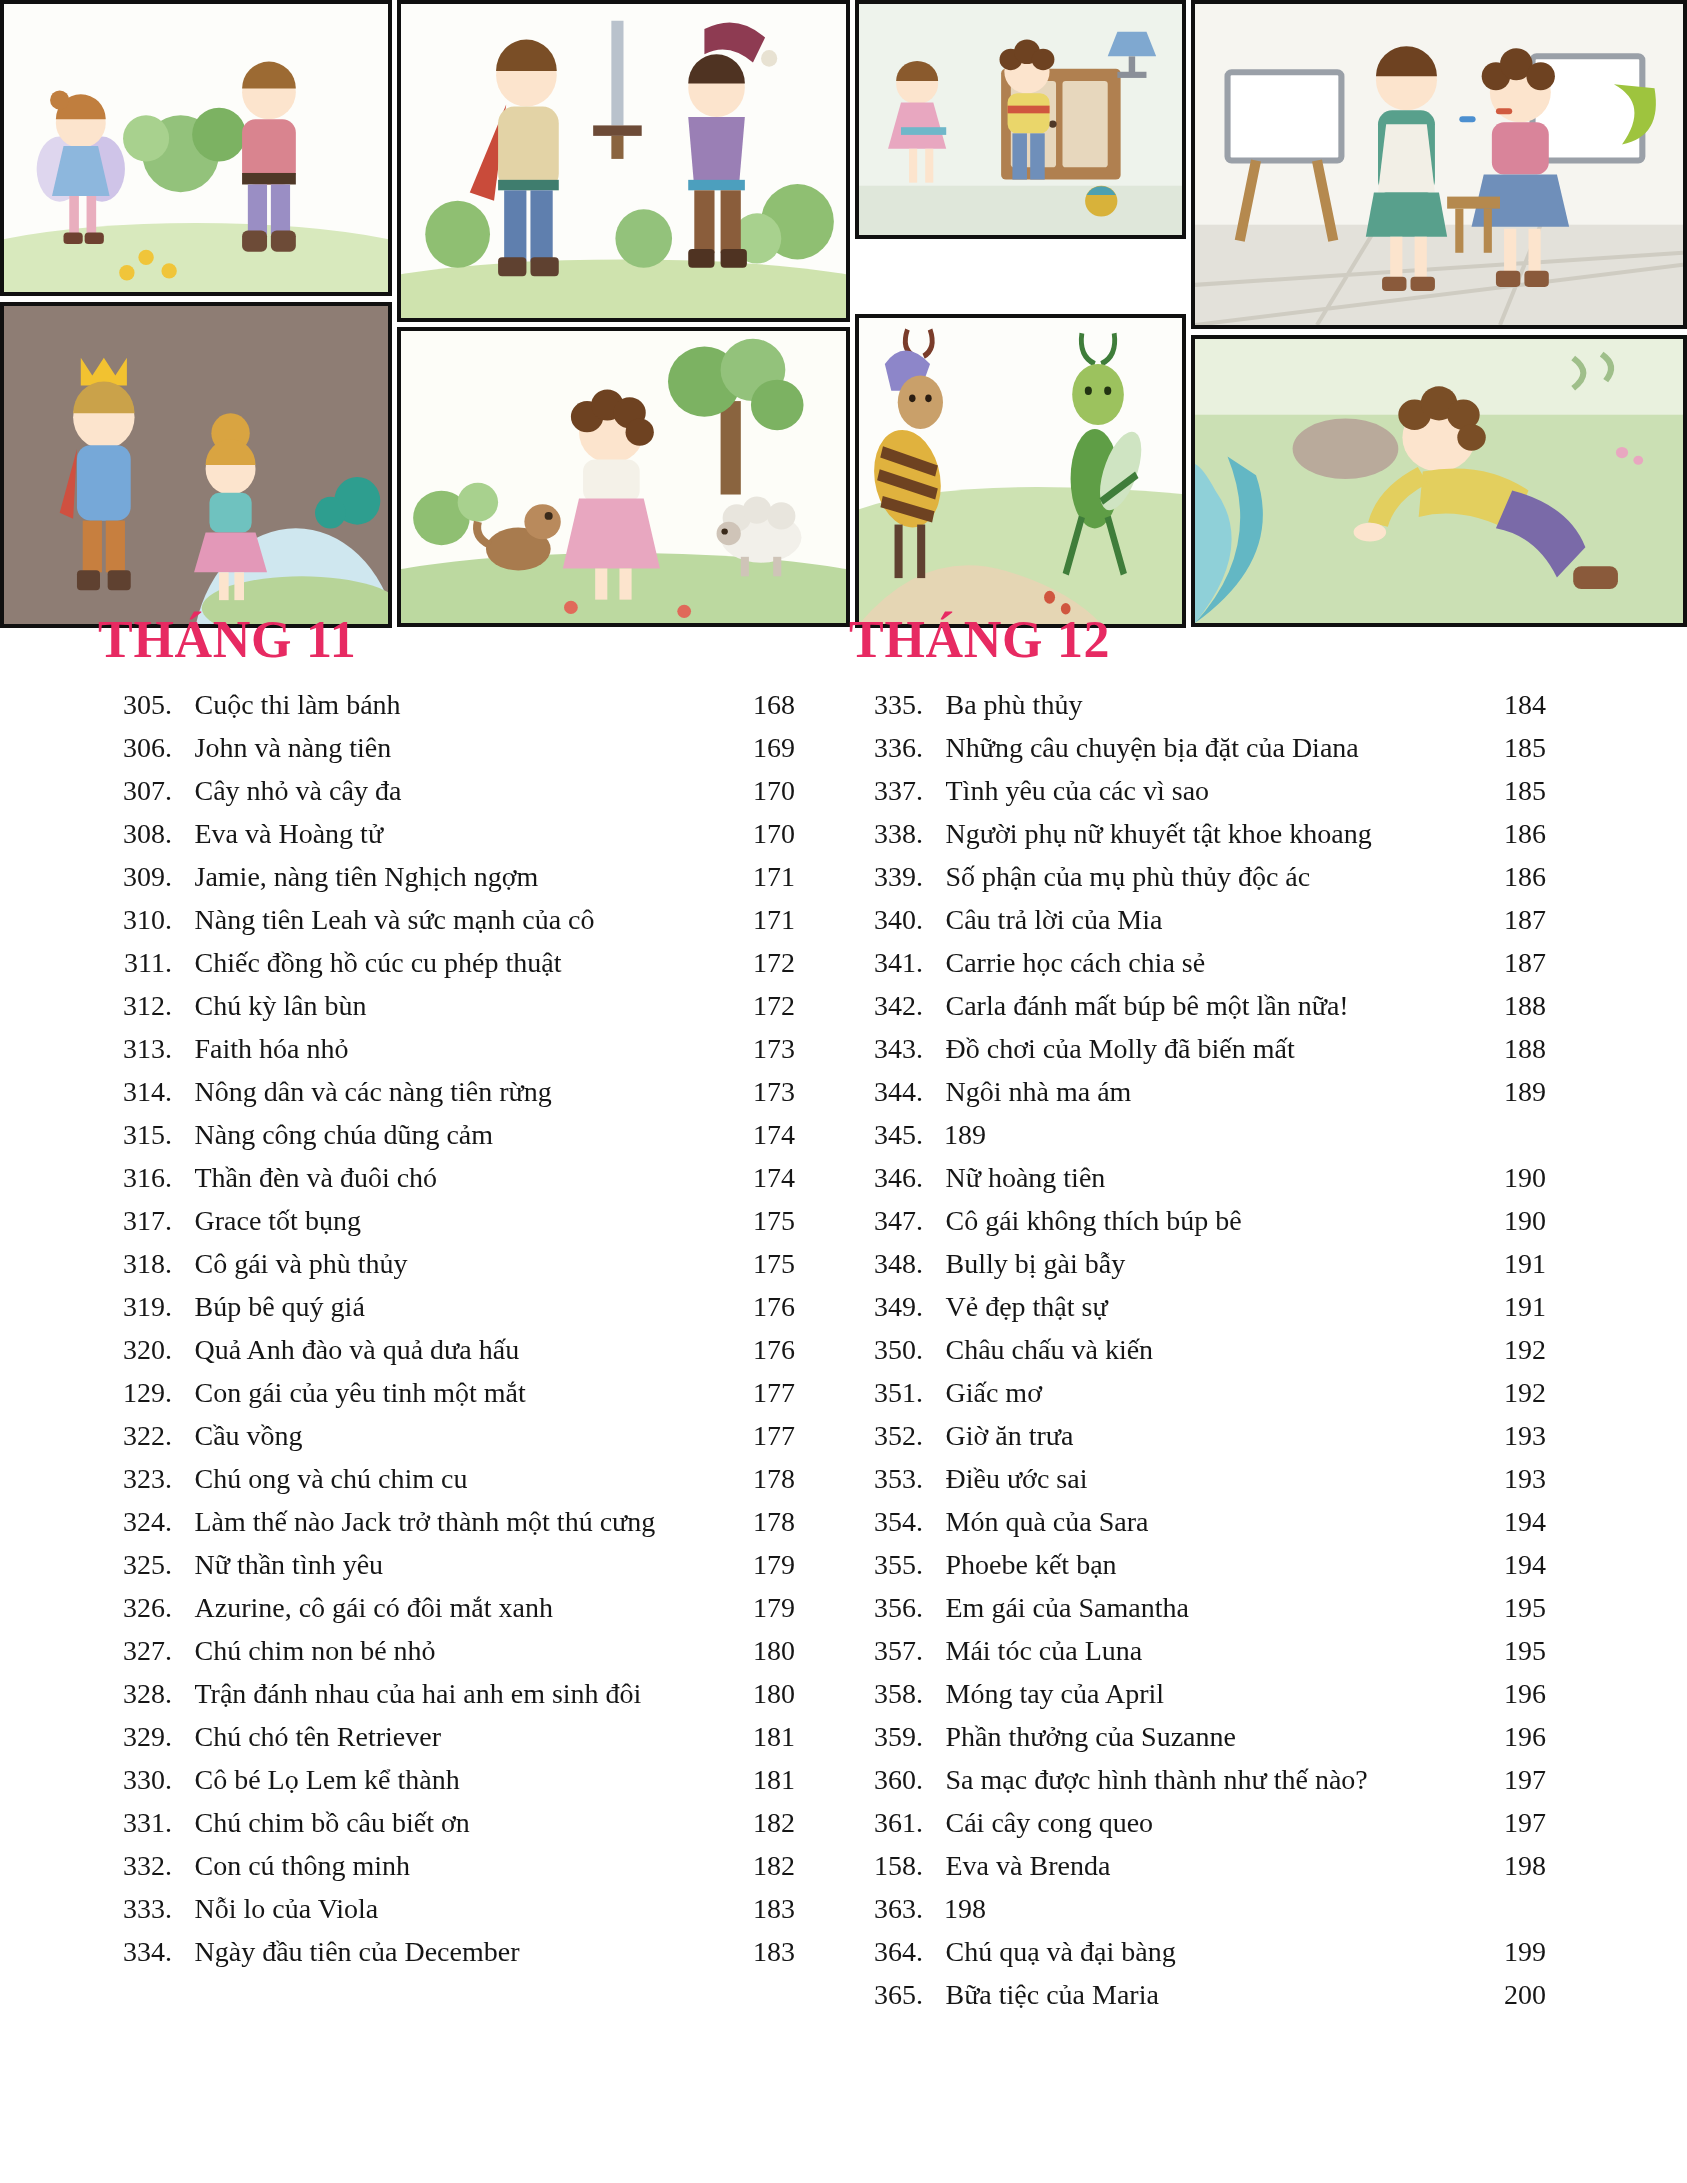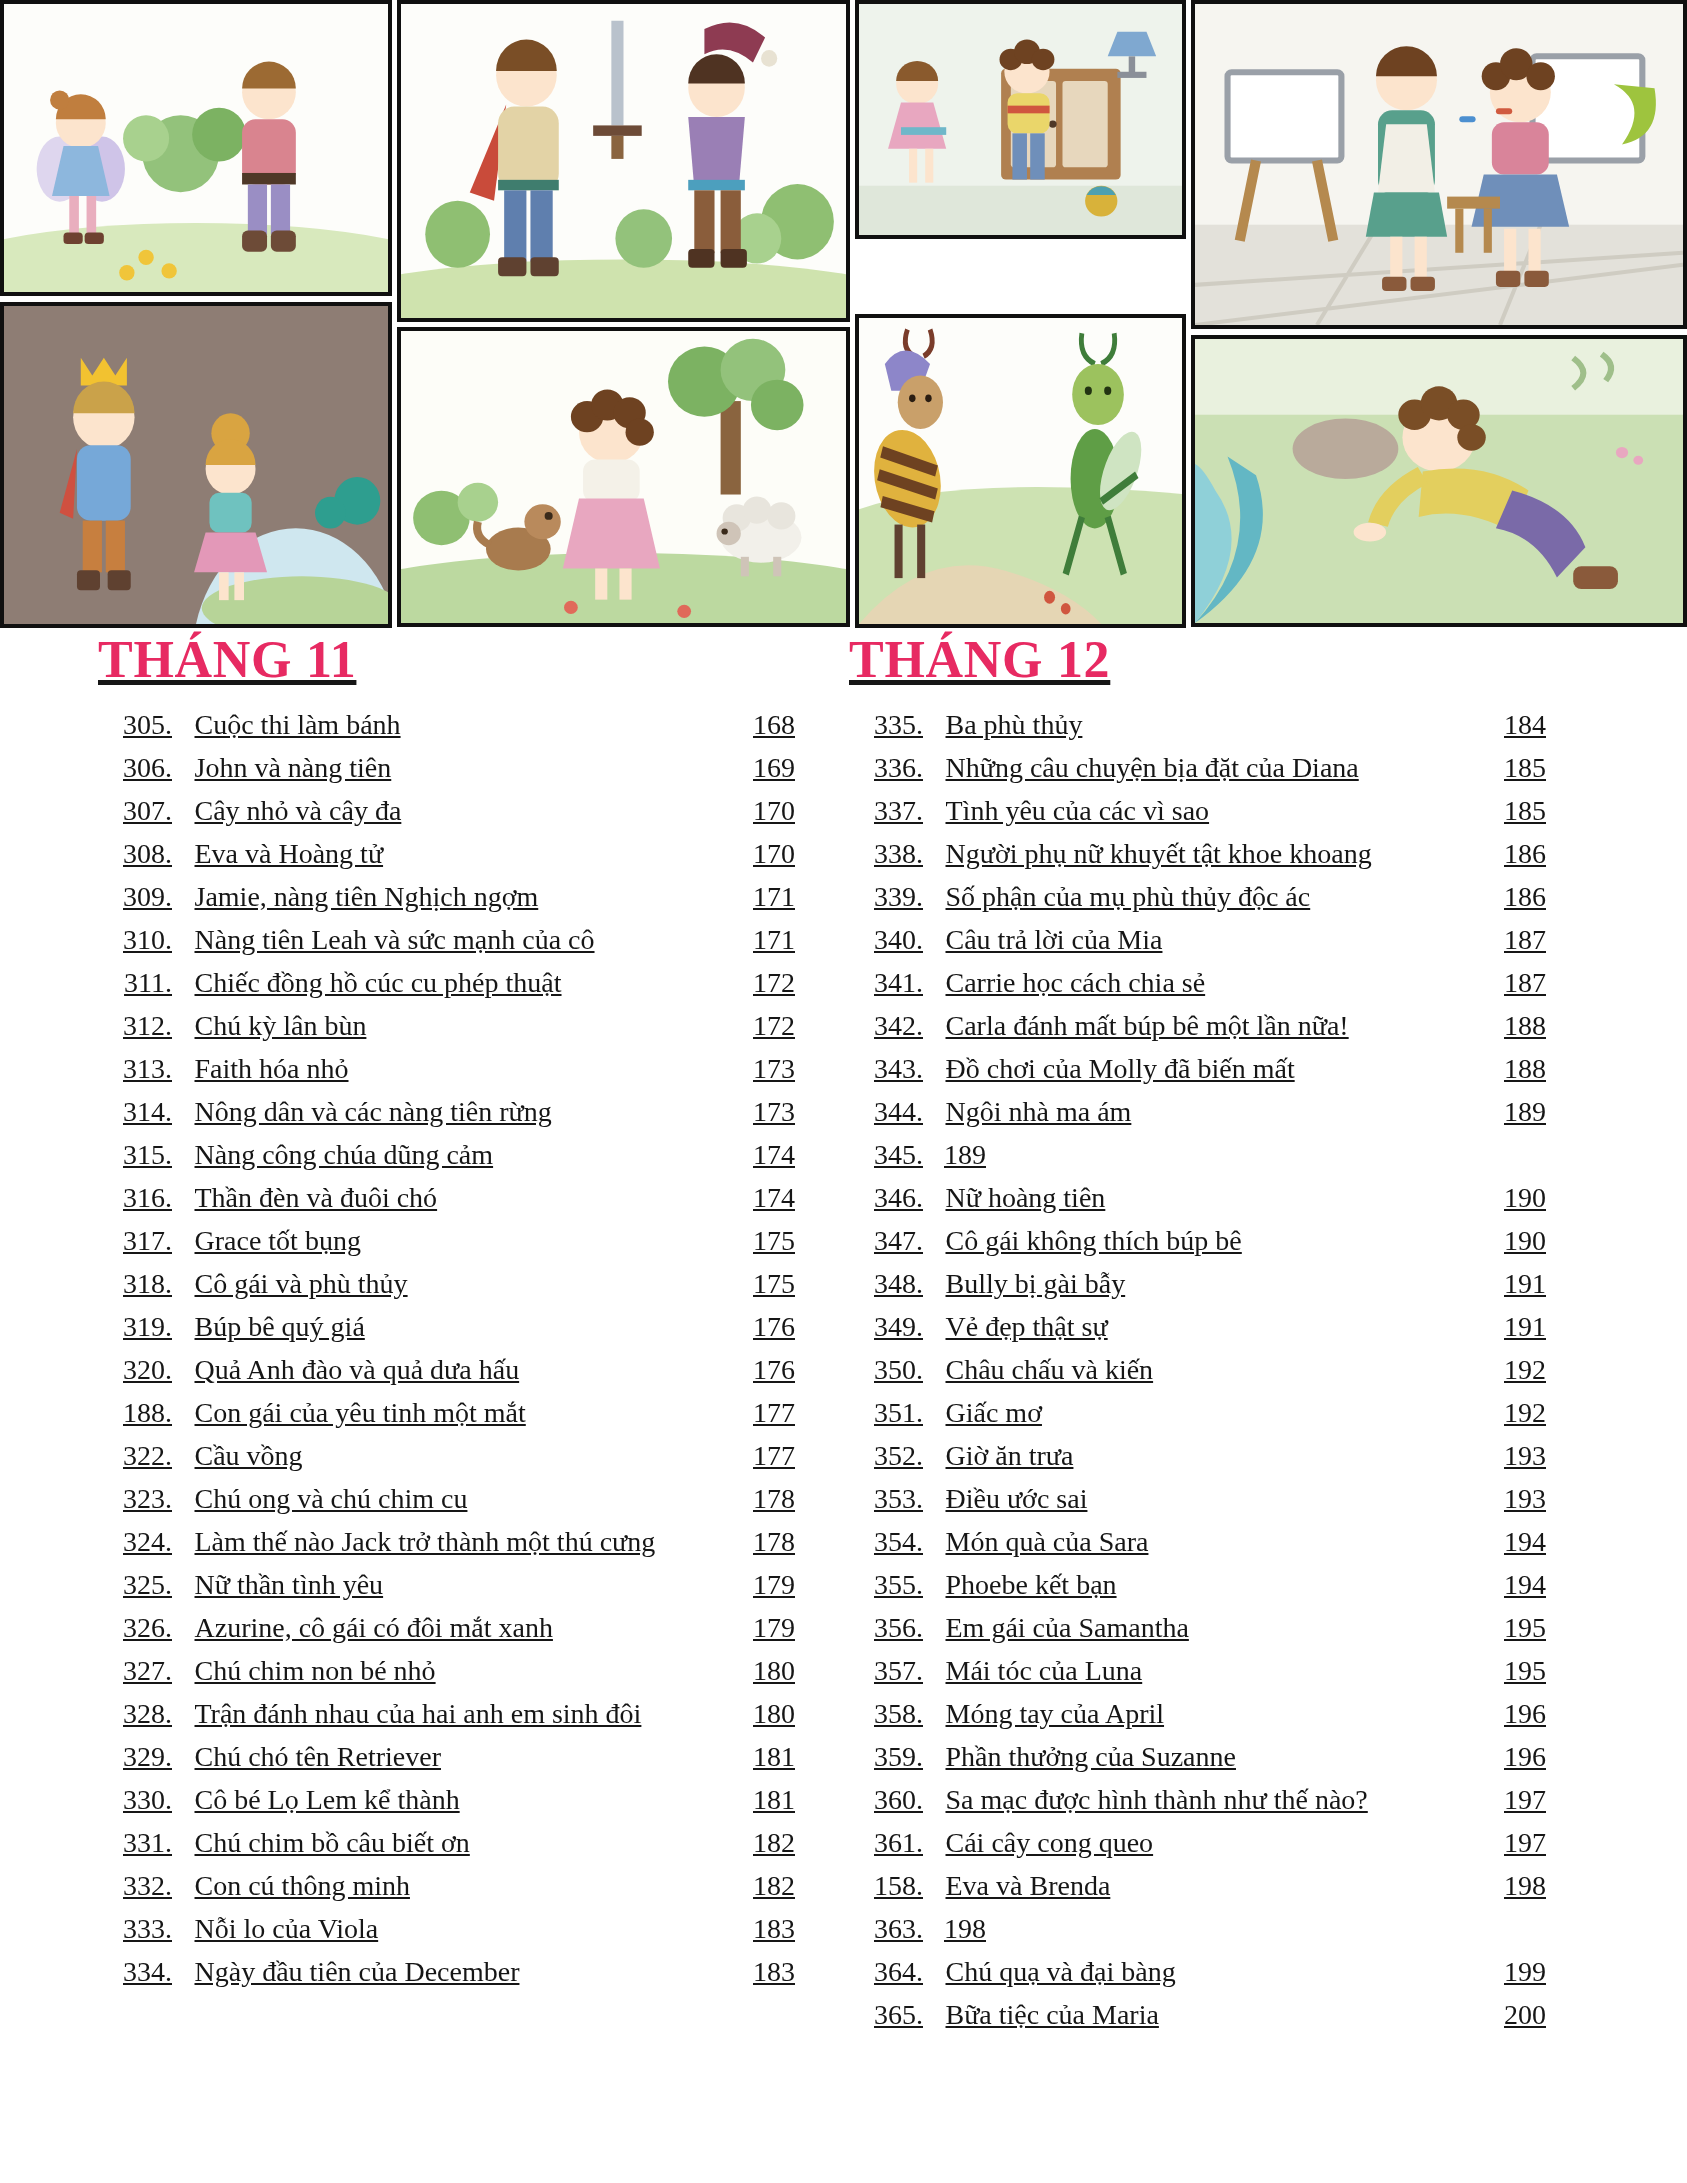--- a/index.html
+++ b/index.html
@@ -6,21 +6,21 @@
   html,body{margin:0;padding:0;}
   body{
     width:1687px;height:2183px;background:#ffffff;position:relative;
     font-family:"Liberation Serif","DejaVu Serif",serif;color:var(--ink);
   }
   
   .collage{position:absolute;left:0;top:0;width:1687px;height:627px;background:#fff;}
   .panel{position:absolute;border:4px solid #101010;background:#fff;box-sizing:border-box;overflow:hidden;}
   .panel svg{width:100%;height:100%;display:block;}
   
-  .toc-col{position:absolute;top:630px;text-decoration:underline;}
+  .toc-col{position:absolute;top:610px;}
   #col-1{left:98px;width:697px;}
   #col-2{left:849px;width:697px;}
   .month-header{
     margin:0 0 20px 0;font-size:52px;font-weight:bold;color:var(--accent);
     letter-spacing:0.7px;
   }
   .toc-row{display:flex;align-items:baseline;height:43px;font-size:28px;color:var(--ink);}
   .toc-row .num{flex:0 0 74px;text-align:right;}
   .toc-row .title{flex:1 1 auto;padding-left:22.5px;white-space:nowrap;overflow:hidden;}
   .toc-row .pg{flex:0 0 63px;text-align:right;}
@@ -349,21 +349,21 @@
         <span class="num">319.</span>
         <span class="title">Búp bê quý giá</span>
         <span class="pg">176</span>
       </div>
       <div class="toc-row">
         <span class="num">320.</span>
         <span class="title">Quả Anh đào và quả dưa hấu</span>
         <span class="pg">176</span>
       </div>
       <div class="toc-row">
-        <span class="num">188.</span>
+        <span class="num">129.</span>
         <span class="title">Con gái của yêu tinh một mắt</span>
         <span class="pg">177</span>
       </div>
       <div class="toc-row">
         <span class="num">322.</span>
         <span class="title">Cầu vồng</span>
         <span class="pg">177</span>
       </div>
       <div class="toc-row">
         <span class="num">323.</span>

